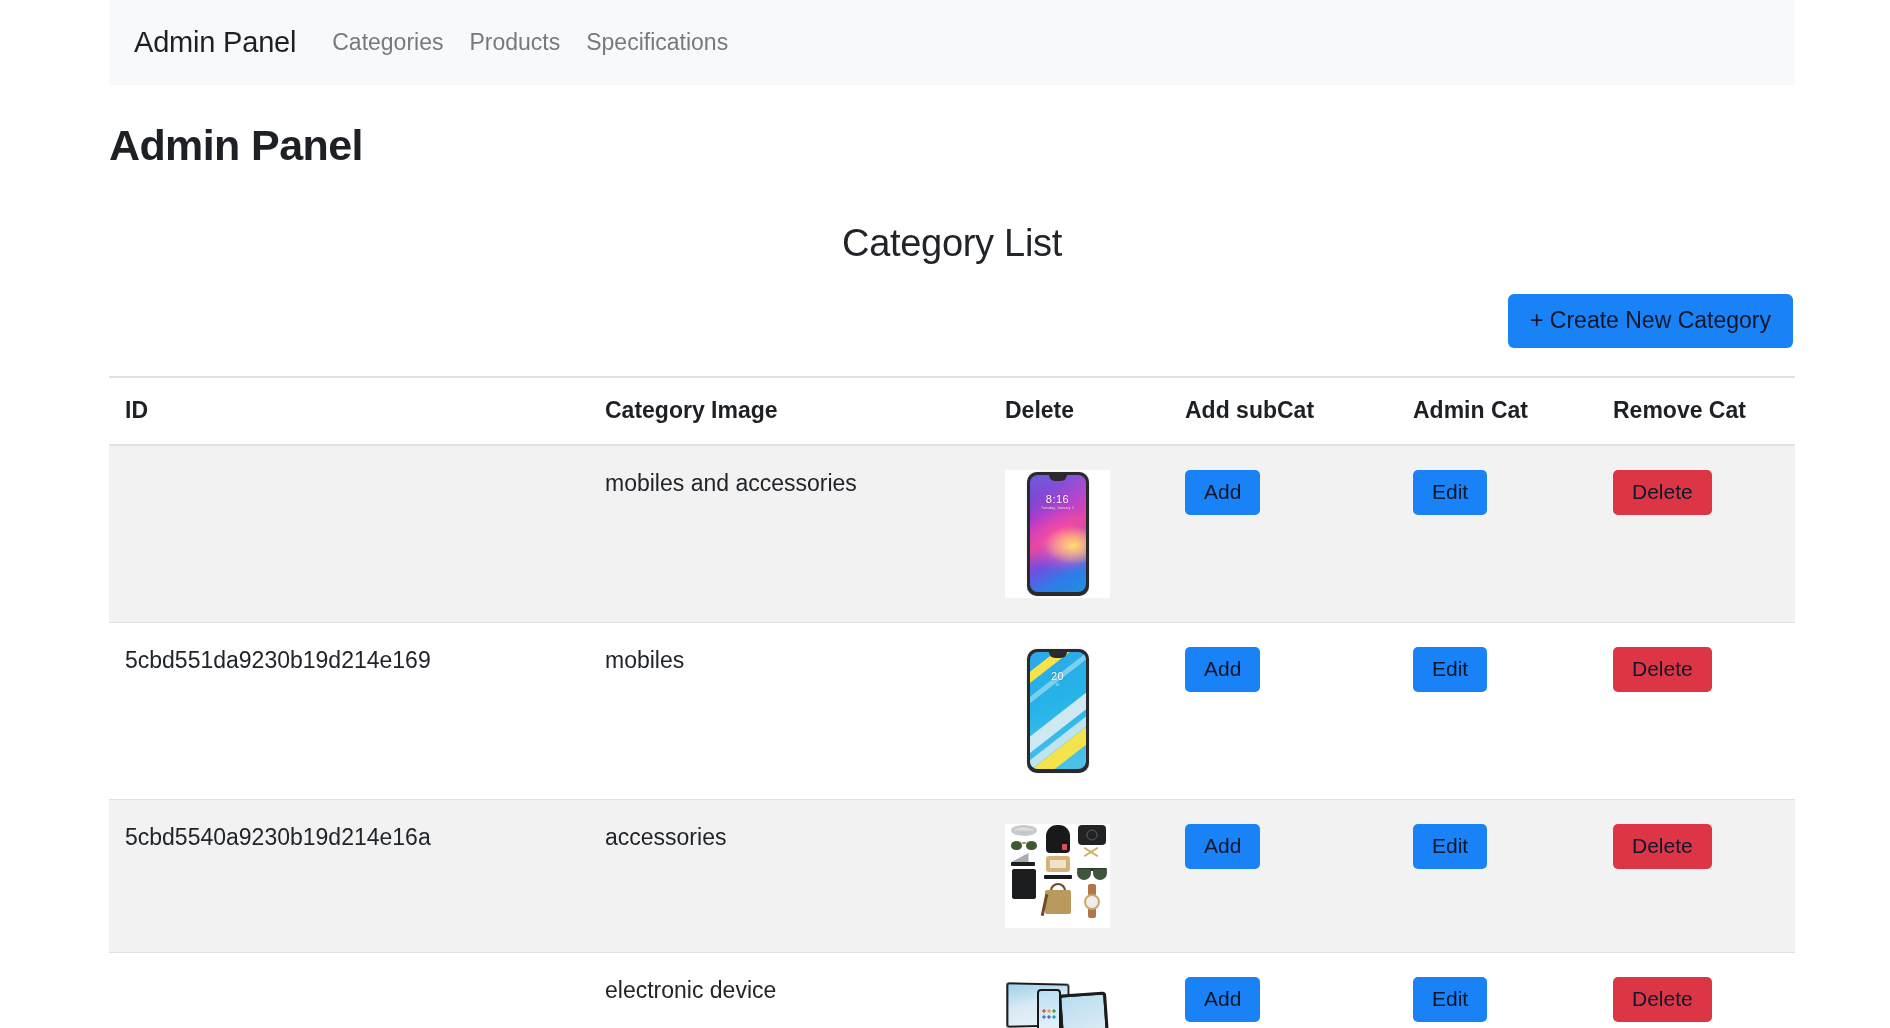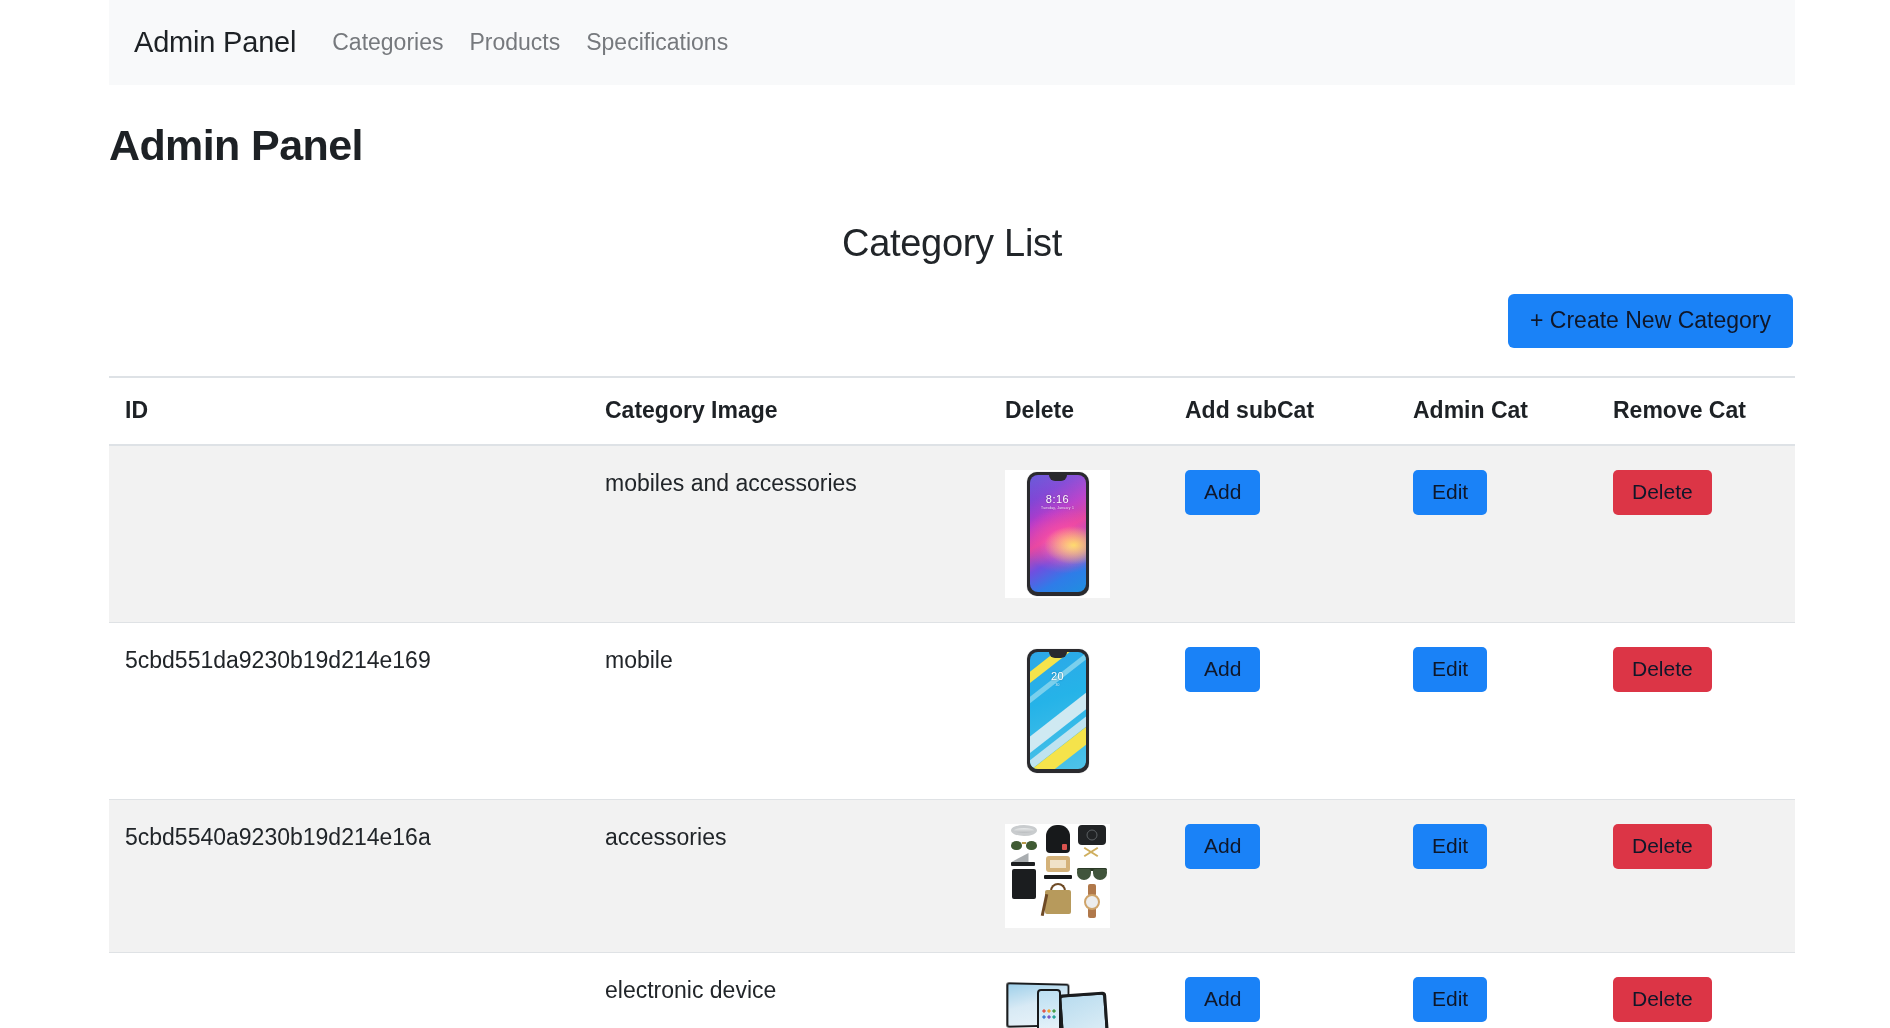--- a/index.html
+++ b/index.html
@@ -362,21 +362,21 @@
           <td>
             <button class="btn btn-primary">Edit</button>
           </td>
           <td>
             <button class="btn btn-danger">Delete</button>
           </td>
         </tr>
 
         <tr class="plain">
           <td>5cbd551da9230b19d214e169</td>
-          <td>mobile</td>
+          <td>mobiles</td>
           <td>
             <div class="thumb-wrap">
               <div class="phone">
                 <div class="screen">
                   <div class="wall-b">
                     <span class="band b1"></span>
                       <span class="band b2"></span>
                     <span class="band b3"></span>
                       <span class="band b4"></span>
                     <span class="band b5"></span>

